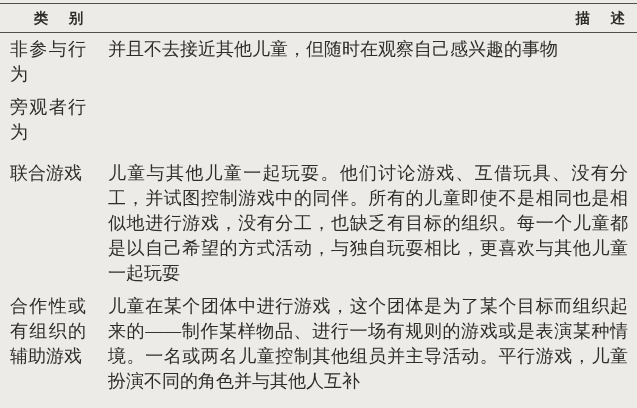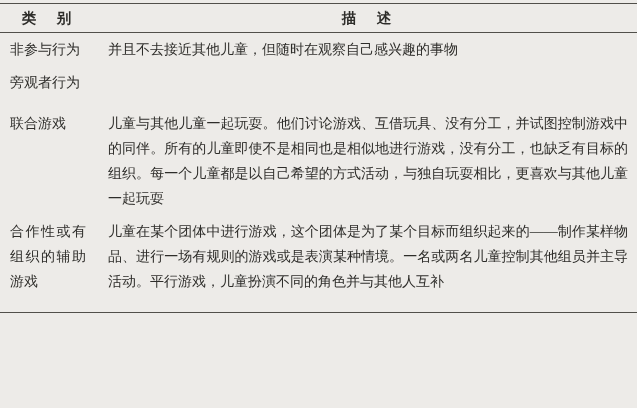--- a/index.html
+++ b/index.html
@@ -11,30 +11,30 @@
     width: 637px; height: 408px;
     overflow: hidden;
     position: relative;
   }
   .rule { height: 1px; width: 100%; }
   .rule-top { margin-top: 3px; }
   .header-row {
     height: 28px;
     display: flex;
     align-items: center;
-    padding: 0 9px 0 10px;
+    padding: 0 9px 0 22px;
     font-weight: bold;
     font-size: 14.5px;
     letter-spacing: 3px;
   }
   .header-row .cat-cell { width: 76px; margin-right: 22px; text-align: center; }
-  .header-row .desc-cell { flex: 1; text-align: center; }
+  .header-row .desc-cell { flex: 1; text-align: right; }
   .table-body {
     padding: 4px 9px 0 10px;
-    font-size: 14px;
+    font-size: 18px;
     line-height: 25px;
   }
   .row { display: flex; margin-bottom: 8px; }
   .row:last-child { margin-bottom: 18px; }
   .row .cat-cell {
     width: 76px;
     margin-right: 22px;
     flex: none;
     text-align: justify;
     text-justify: inter-character;

